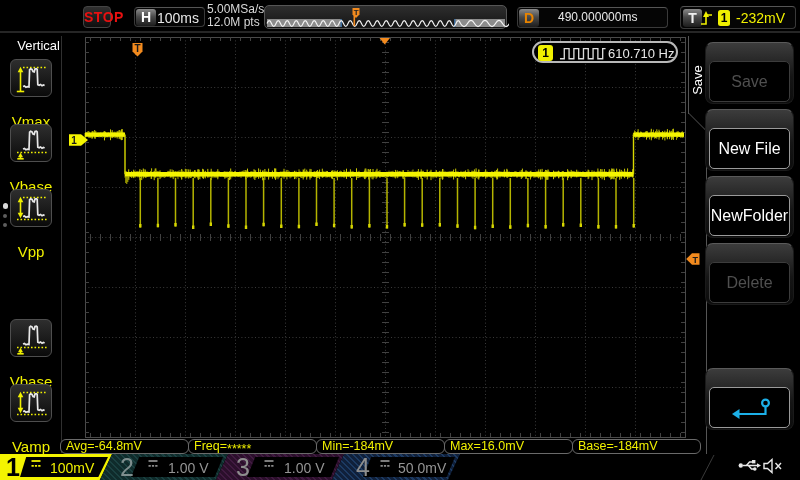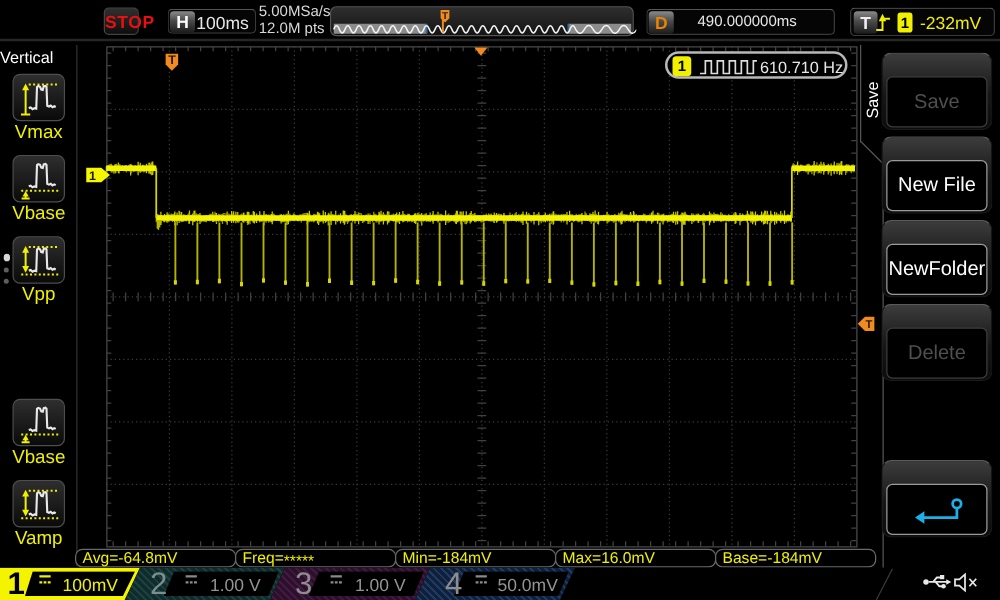--- a/index.html
+++ b/index.html
@@ -28,26 +28,26 @@
 #tbox .val { position:absolute; left:55px; top:3px; color:#f0f000; font-size:14px; }
 #tb1 { position:absolute; left:37px; top:3px; width:12px; height:16px; background:#f0f000;
   border-radius:2.5px; color:#000; font-weight:bold; font-size:12px; text-align:center; line-height:16px; }
 #topsep { left:0; top:31px; width:800px; height:2px; background:#262626; }
 
 
 #strip { left:264px; top:5px; width:243px; height:24px; border-radius:5px;
   background:linear-gradient(#2e2e2e,#141414); border:1px solid #555; }
 
 
-#vtitle { left:0px; top:38px; width:60px; text-align:left; color:#fff; font-size:13px; }
+#vtitle { left:0px; top:38px; width:60px; text-align:right; color:#fff; font-size:13px; }
 #vsep { left:61px; top:36px; width:1px; height:417px; background:#303030; }
 .vitem { position:absolute; left:0; width:62px; }
 .vicon { margin:0 auto; width:42px; height:38px; background:linear-gradient(#2e2e2e,#0a0a0a);
   border:1px solid #4e4e4e; border-radius:6px; }
-.vlabel { text-align:center; color:#f0f000; font-size:15px; margin-top:0px; }
+.vlabel { text-align:center; color:#f0f000; font-size:15px; margin-top:16px; }
 .idot { stroke:#f0f000; stroke-width:1.6; stroke-dasharray:1.6 1.9; }
 .iarr { stroke:#f0f000; stroke-width:1.6; fill:none; }
 .iaf { fill:#f0f000; }
 #vdots div { position:absolute; left:3px; width:4px; height:4px; border-radius:2px; background:#5e5e5e; }
 
 
 #rtab { left:688px; top:36px; width:1px; height:78px; background:#555; }
 #rtabv { left:706px; top:129px; width:1px; height:327px; background:#555; }
 #savetab { left:683px; top:60px; width:30px; height:40px; color:#fff; font-size:13px;
   transform:rotate(-90deg); transform-origin:center; text-align:center; line-height:40px; }

